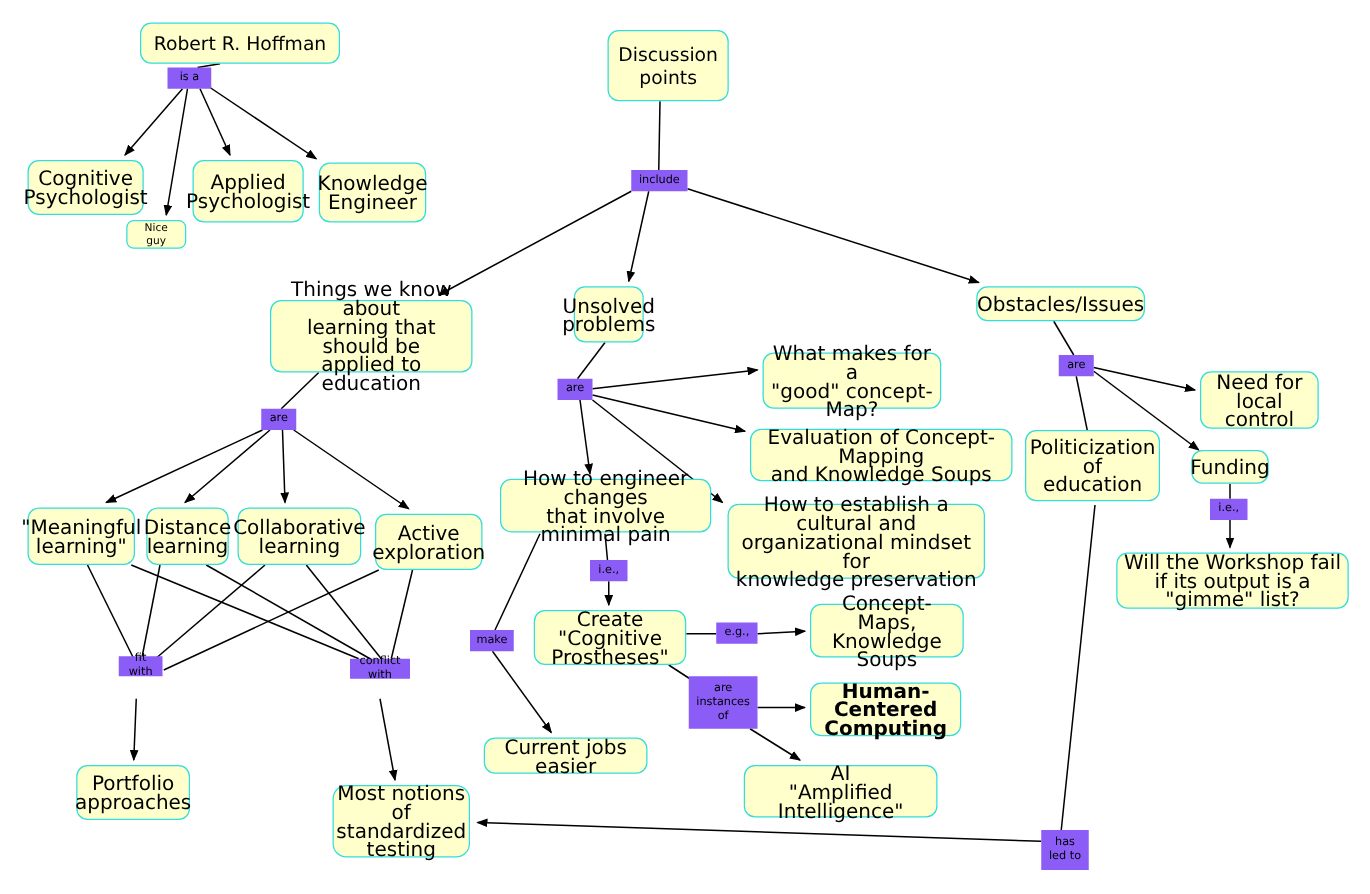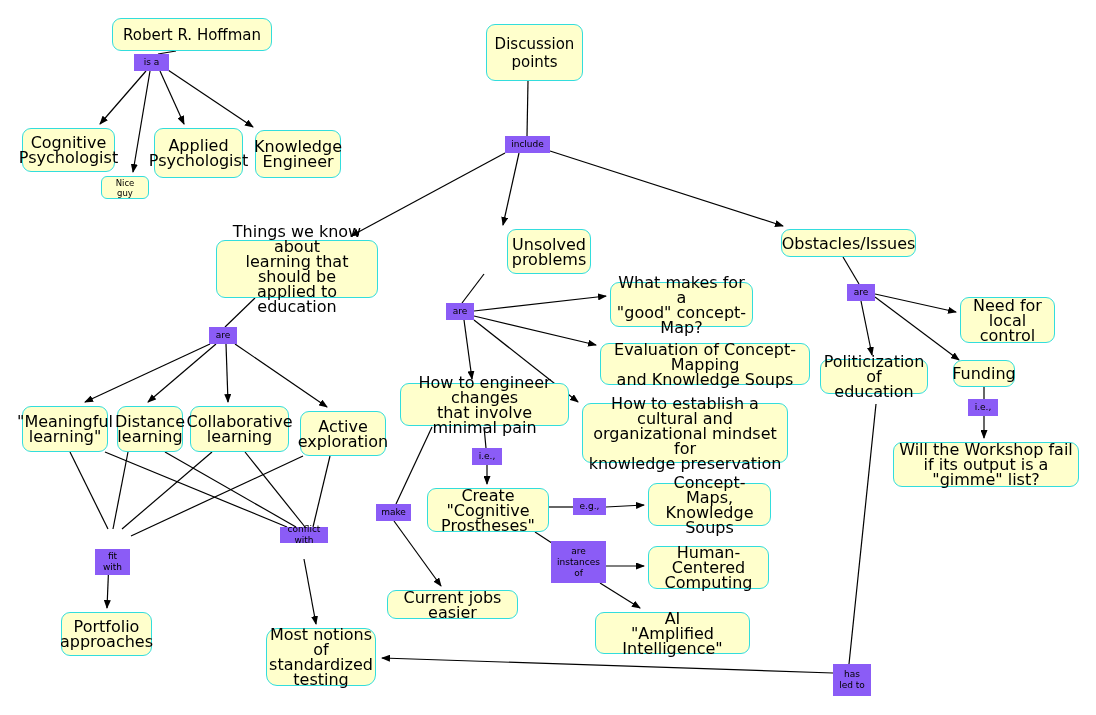--- a/index.html
+++ b/index.html
@@ -132,33 +132,33 @@
       <div class="node" style="left: 154px; top: 128px; width: 89px; height: 50px;">Applied
 Psychologist</div>
       <div class="node" style="left: 255px; top: 130px; width: 86px; height: 48px;">Knowledge
 Engineer</div>
       <div class="node small" style="left: 101px; top: 176px; width: 48px; height: 23px;">Nice guy</div>
       <div class="node big" style="left: 486px; top: 24px; width: 97px; height: 57px;">Discussion
 points</div>
       <div class="node" style="left: 216px; top: 240px; width: 162px; height: 58px;">Things we know about
 learning that should  be
 applied to education</div>
-      <div class="node" style="left: 459px; top: 229px; width: 84px; height: 45px; margin-left: 48px;">Unsolved
+      <div class="node" style="left: 459px; top: 229px; width: 56px; height: 45px;">Unsolved
 problems</div>
       <div class="node" style="left: 781px; top: 229px; width: 135px; height: 28px;">Obstacles/Issues</div>
       <div class="node" style="left: 610px; top: 282px; width: 143px; height: 45px;">What makes for a
 "good" concept-Map?</div>
       <div class="node" style="left: 600px; top: 343px; width: 210px; height: 42px;">Evaluation of Concept-Mapping
 and Knowledge Soups</div>
       <div class="node" style="left: 582px; top: 403px; width: 206px; height: 60px;">How to establish a cultural and
 organizational mindset for
 knowledge preservation</div>
       <div class="node" style="left: 400px; top: 383px; width: 169px; height: 43px;">How to engineer changes
 that involve minimal pain</div>
-      <div class="node" style="left: 820px; top: 359px; width: 108px; height: 35px;">Politicization of
+      <div class="node" style="left: 820px; top: 344px; width: 108px; height: 57px;">Politicization of
 education</div>
       <div class="node" style="left: 960px; top: 297px; width: 95px; height: 46px;">Need for
 local control</div>
       <div class="node" style="left: 953px; top: 360px; width: 62px; height: 27px;">Funding</div>
       <div class="node" style="left: 893px; top: 442px; width: 186px; height: 45px;">Will the Workshop fail
 if its output is a "gimme" list?</div>
       <div class="node" style="left: 22px; top: 406px; width: 86px; height: 46px;">"Meaningful
  learning"</div>
       <div class="node" style="left: 117px; top: 406px; width: 66px; height: 46px;">Distance
 learning</div>
@@ -169,38 +169,38 @@
       <div class="node" style="left: 61px; top: 612px; width: 91px; height: 44px;">Portfolio
 approaches</div>
       <div class="node" style="left: 266px; top: 628px; width: 110px; height: 58px; border-radius: 11px;">Most notions of
 standardized
 testing</div>
       <div class="node" style="left: 427px; top: 488px; width: 122px; height: 44px;">Create "Cognitive
 Prostheses"</div>
       <div class="node" style="left: 387px; top: 590px; width: 131px; height: 29px;">Current jobs easier</div>
       <div class="node" style="left: 648px; top: 483px; width: 123px; height: 43px;">Concept-Maps,
 Knowledge Soups</div>
-      <div class="node" style="left: 648px; top: 546px; width: 121px; height: 43px;">Human-Centered
+      <div class="node" style="left: 648px; top: 546px; width: 121px; height: 43px; font-weight: bold;">Human-Centered
 Computing</div>
       <div class="node" style="left: 595px; top: 612px; width: 155px; height: 42px;">AI
 "Amplified Intelligence"</div>
     </div>
   <div id="label-layer">
       <div class="link-label" style="left: 134px; top: 54px; width: 35px; height: 17px;">is a</div>
       <div class="link-label" style="left: 505px; top: 136px; width: 45px; height: 17px;">include</div>
       <div class="link-label" style="left: 209px; top: 327px; width: 28px; height: 17px;">are</div>
       <div class="link-label" style="left: 446px; top: 303px; width: 28px; height: 17px;">are</div>
       <div class="link-label" style="left: 847px; top: 284px; width: 28px; height: 17px;">are</div>
       <div class="link-label" style="left: 968px; top: 399px; width: 30px; height: 17px;">i.e.,</div>
       <div class="link-label" style="left: 472px; top: 448px; width: 30px; height: 17px;">i.e.,</div>
       <div class="link-label" style="left: 376px; top: 504px; width: 35px; height: 17px;">make</div>
       <div class="link-label" style="left: 573px; top: 498px; width: 33px; height: 17px;">e.g.,</div>
       <div class="link-label" style="left: 551px; top: 541px; width: 55px; height: 42px;">are
 instances
 of</div>
-      <div class="link-label" style="left: 95px; top: 549px; width: 35px; height: 26px;">fit
+      <div class="link-label" style="left: 95px; top: 525px; width: 35px; height: 16px;">fit
 with</div>
       <div class="link-label" style="left: 280px; top: 527px; width: 48px; height: 16px;">conflict
 with</div>
       <div class="link-label" style="left: 833px; top: 664px; width: 38px; height: 32px;">has
 led to</div>
     </div>
 </div>
 
 </body></html>

